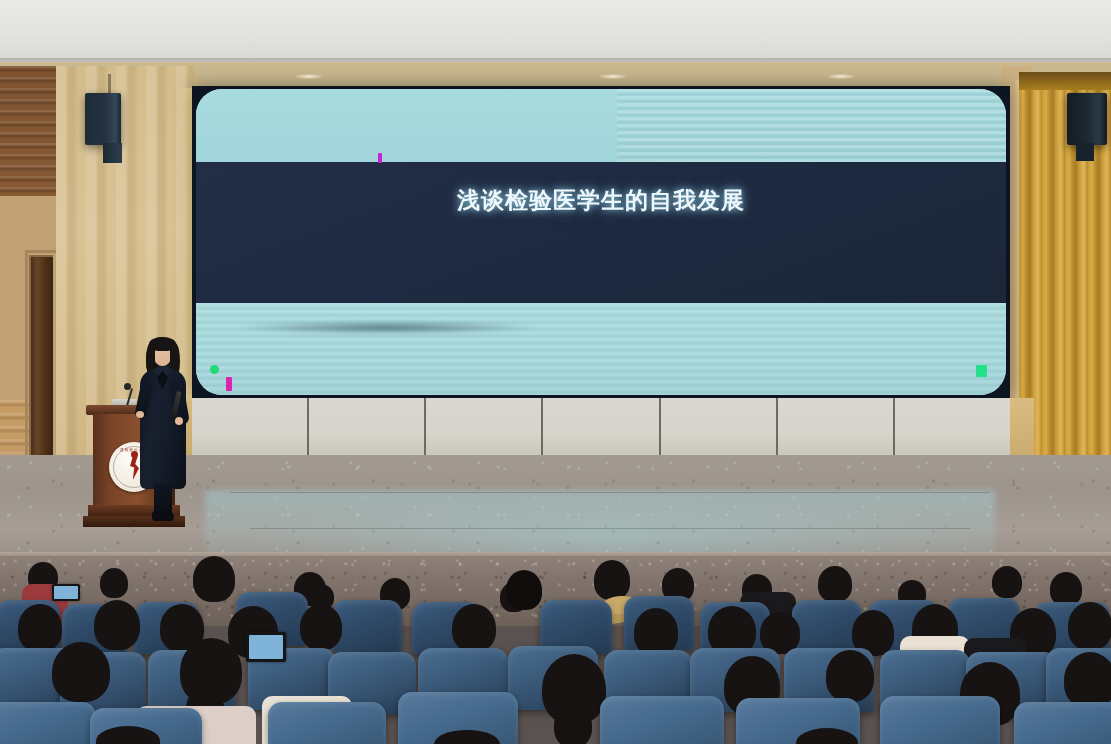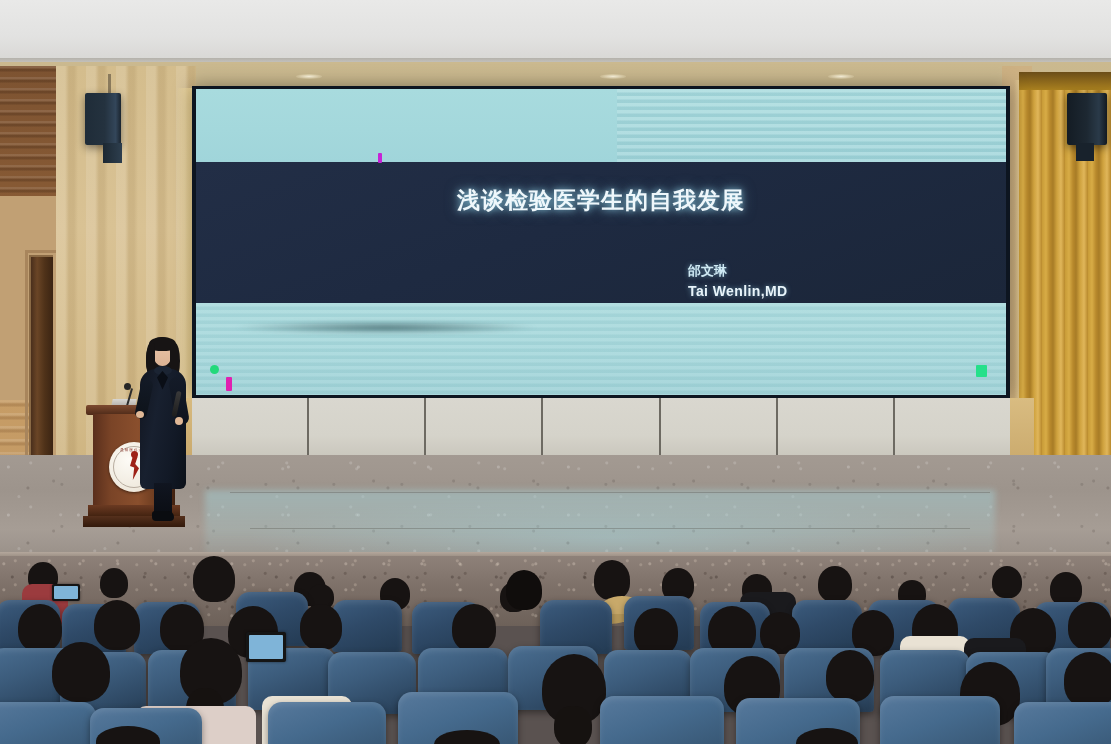--- a/index.html
+++ b/index.html
@@ -130,21 +130,21 @@
     background:linear-gradient(180deg,#cdb183,#c3a675);
   }
 
   
   .screen-frame{
     position:absolute;left:192px;top:86px;width:818px;height:312px;
     background:#0d1520;box-shadow:0 0 18px rgba(0,0,0,.35);
   }
   .screen{
     position:absolute;left:196px;top:89px;width:810px;height:306px;
-    overflow:hidden;background:#a9dbdf;
+    overflow:hidden;background:#a9dbdf;border-radius:26px;
   }
   .band-cyan-top{
     position:absolute;left:0;top:0;width:100%;height:73px;
     background:linear-gradient(180deg,#a8dbde 0%,#a4d8dc 55%,#a0d5da 100%);
   }
   .band-cyan-top .scan{
     position:absolute;right:0;top:0;width:48%;height:100%;
     background:repeating-linear-gradient(180deg,
       rgba(255,255,255,.16) 0px, rgba(255,255,255,.16) 3px,
       rgba(110,160,170,.16) 4px, rgba(110,160,170,.16) 7px);
@@ -464,24 +464,20 @@
       <div class="scan"></div>
     </div>
     <div class="band-dark"></div>
     <div class="band-cyan-bot">
       <div class="scan"></div>
       <div class="smudge"></div>
     </div>
 
     <div class="slide-title">浅谈检验医学生的自我发展</div>
 
-    <div class="slide-name">
-      <div>邰文琳</div>
-      <div class="en">Tai Wenlin,MD</div>
-    </div>
 
 
     <div class="px px-magenta-top"></div>
     <div class="px px-green-bl"></div>
     <div class="px px-magenta-bl"></div>
     <div class="px px-green-br"></div>
   </div>
 
   <div class="panel-tan-l"></div>
   <div class="panel-tan-r"></div>

